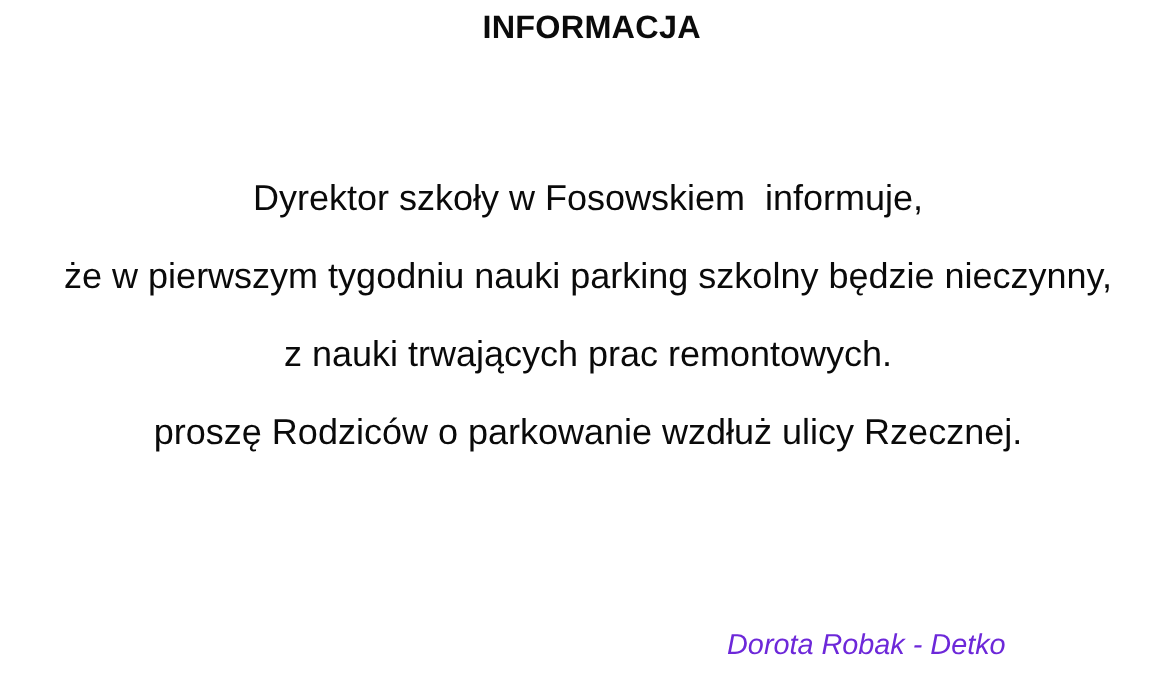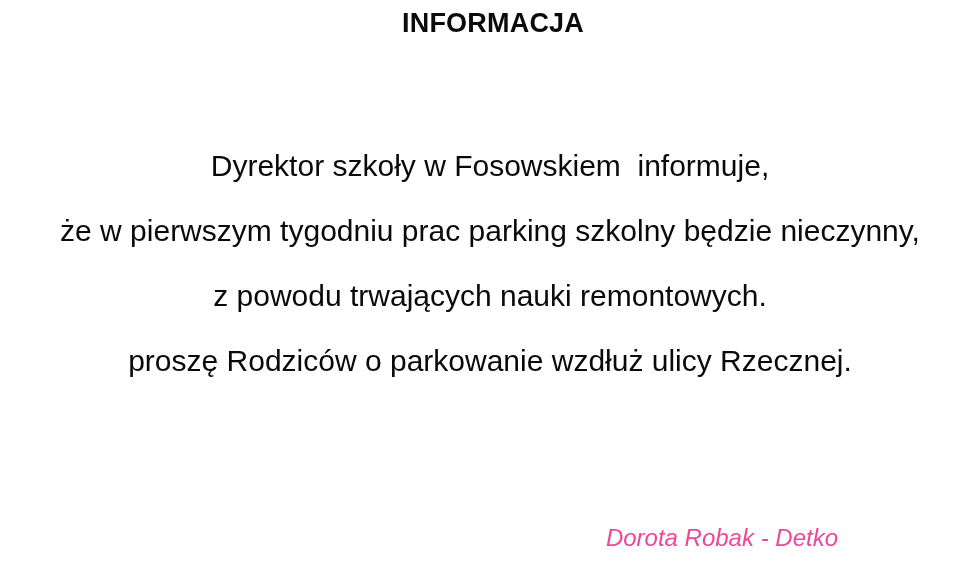--- a/index.html
+++ b/index.html
@@ -74,35 +74,35 @@
     padding-right: 142px;
     box-sizing: border-box;
   }
 
   .notice-signature {
     font-family: "Liberation Sans", sans-serif;
     font-style: italic;
     font-weight: normal;
     font-size: 24px;
     line-height: 34px;
-    color: #ec4899;
+    color: #6d28d9;
     white-space: pre;
   }
 </style>
 </head>
 <body>
 
 <div id="notice-page">
 
   <div class="notice-title"><span class="notice-title-inner">INFORMACJA</span></div>
 
   <div class="notice-body">
     <div class="notice-line">Dyrektor szkoły w Fosowskiem  informuje,</div>
-    <div class="notice-line">że w pierwszym tygodniu prac parking szkolny będzie nieczynny,</div>
-    <div class="notice-line">z powodu trwających nauki remontowych.</div>
+    <div class="notice-line">że w pierwszym tygodniu nauki parking szkolny będzie nieczynny,</div>
+    <div class="notice-line">z nauki trwających prac remontowych.</div>
     <div class="notice-line">proszę Rodziców o parkowanie wzdłuż ulicy Rzecznej.</div>
   </div>
 
   <div class="notice-signature-row">
     <span class="notice-signature">Dorota Robak - Detko</span>
   </div>
 
 </div>
 
 </body></html>

